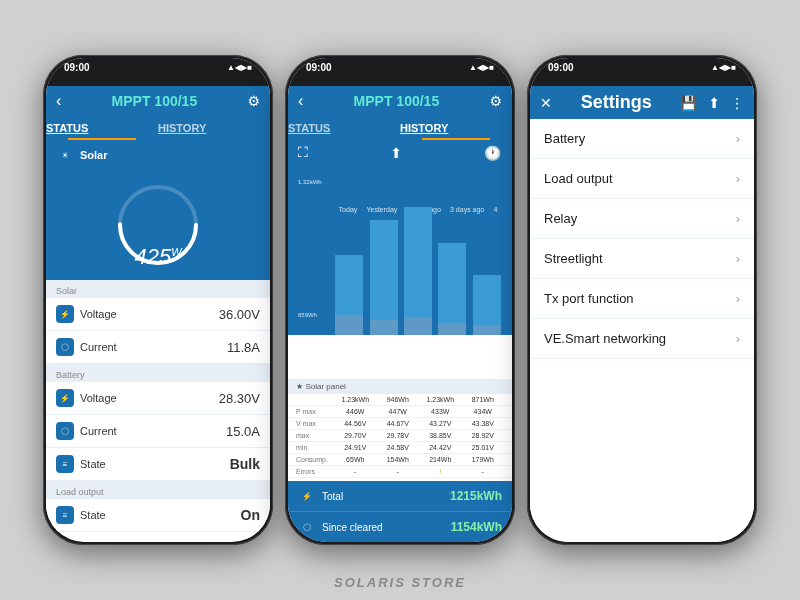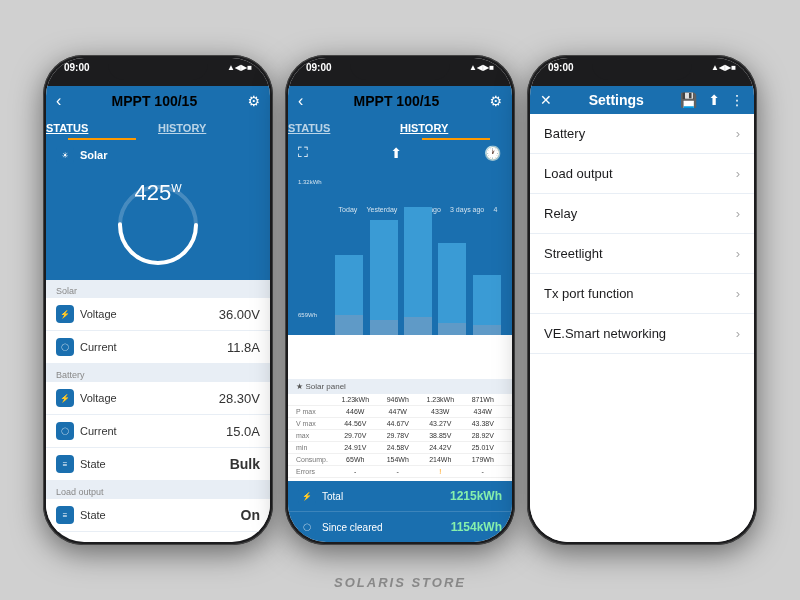--- a/index.html
+++ b/index.html
@@ -93,21 +93,21 @@
     
     .app-header {
       background: #1a6faf;
       padding: 6px 10px;
       display: flex;
       align-items: center;
       justify-content: space-between;
       flex-shrink: 0;
     }
     .app-header .back-btn { color: #fff; font-size: 16px; cursor: pointer; }
-    .app-header .title { color: #000000; font-size: 14px; font-weight: 600; }
+    .app-header .title { color: #5eead4; font-size: 14px; font-weight: 600; }
     .app-header .gear-icon { color: #fff; font-size: 14px; cursor: pointer; }
 
     
     .tabs {
       background: #1a6faf;
       display: flex;
       flex-shrink: 0;
     }
     .tab {
       flex: 1;
@@ -145,22 +145,23 @@
       display: flex;
       justify-content: center;
       padding: 10px;
       flex-shrink: 0;
     }
     .gauge-circle {
       width: 90px;
       height: 90px;
       position: relative;
       display: flex;
-      align-items: flex-start;
+      align-items: flex-end;
       justify-content: center;
+      font-style: italic;
     }
     .gauge-circle svg {
       position: absolute;
       top: 0; left: 0;
     }
     .gauge-value {
       font-size: 22px;
       font-weight: 300;
       color: #fff;
       z-index: 1;
@@ -326,21 +327,21 @@
     
     .settings-header {
       background: #1a6faf;
       padding: 6px 10px;
       display: flex;
       align-items: center;
       justify-content: space-between;
       flex-shrink: 0;
     }
     .settings-header-left { color: #fff; font-size: 14px; cursor: pointer; }
-    .settings-header-title { color: #fff; font-size: 14px; font-weight: 600; }
+    .settings-header-title { color: #fff; font-size: 18px; font-weight: 600; }
     .settings-header-right { display: flex; gap: 10px; color: #fff; font-size: 14px; }
     .settings-header-icon { cursor: pointer; }
 
     .settings-list {
       flex: 1;
       background: #fff;
       overflow: hidden;
     }
     .settings-item {
       display: flex;

